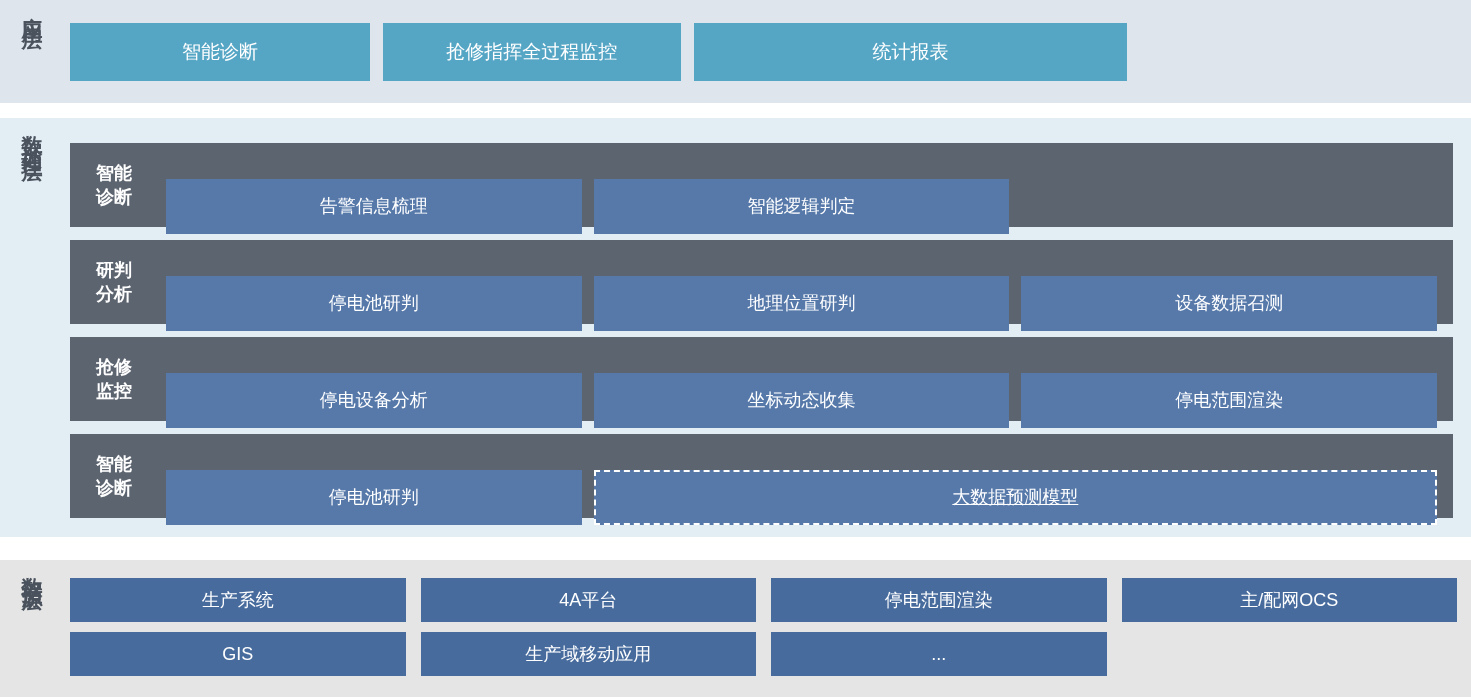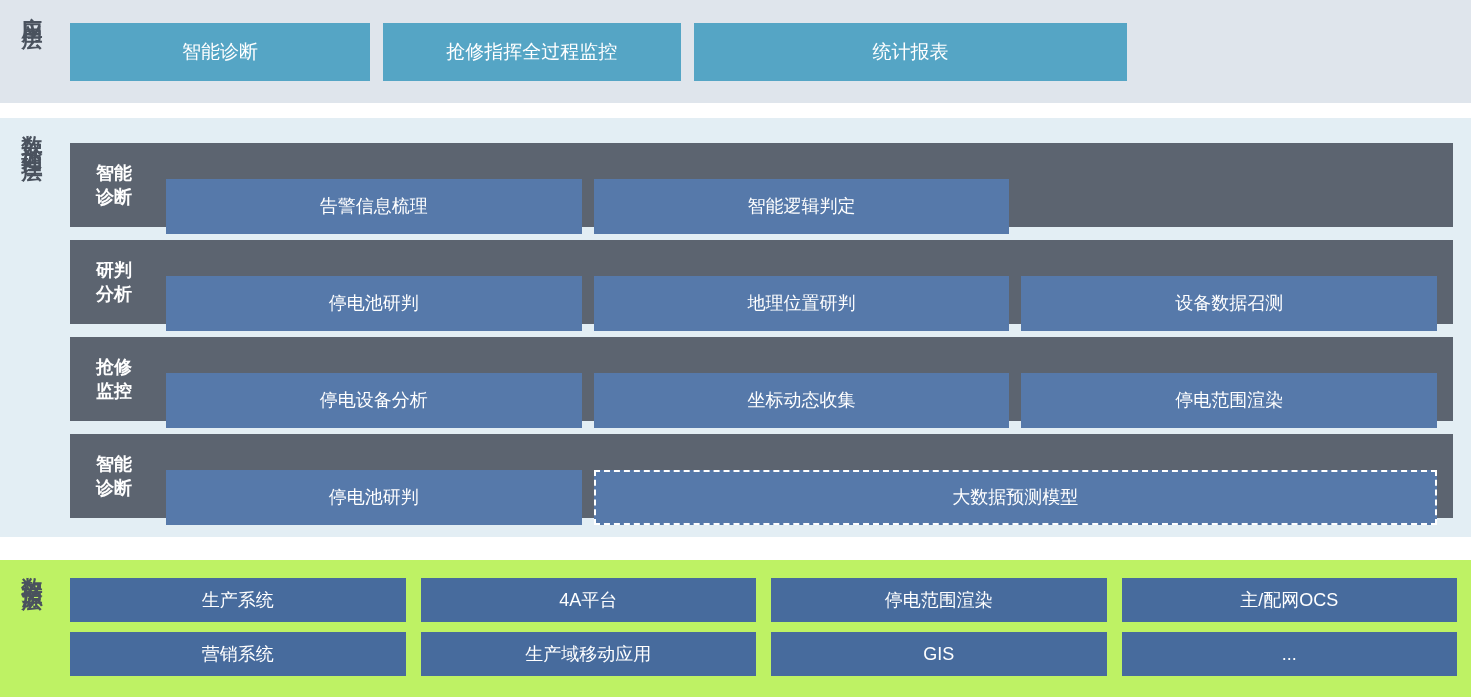--- a/index.html
+++ b/index.html
@@ -9,21 +9,21 @@
     font-family:"Liberation Sans","DejaVu Sans",sans-serif;
     position:relative;
     overflow:hidden;
   }
   .canvas{position:absolute;inset:0;text-align:center;}
 
   
   .band{position:absolute;left:0;right:0;}
   .band-app{top:0;height:103px;background:#dfe5ec;}
   .band-mid{top:118px;height:419px;background:#e3eef4;}
-  .band-src{top:560px;height:137px;background:#bef264;}
+  .band-src{top:560px;height:137px;background:#e5e5e5;}
 
   
   .side-label{
     position:absolute;left:18px;top:0;bottom:0;
     display:flex;align-items:center;
     writing-mode:vertical-rl;text-orientation:upright;
     font-weight:bold;color:#4a525e;font-size:21px;
     letter-spacing:7px;
   }
   .band-src .side-label{letter-spacing:5px;}
@@ -59,20 +59,21 @@
     flex:1;display:grid;grid-template-columns:repeat(3,1fr);gap:12px;margin-top:42px;
   }
   .p-box{
     height:55px;background:#5679aa;color:#ffffff;
     display:flex;align-items:center;justify-content:center;
     font-size:18px;box-sizing:border-box;
   }
   .p-box.dashed{
     grid-column:span 2;
     border:2px dashed #ffffff;
+    text-decoration:underline;
   }
 
   
   .src-grid{
     position:absolute;left:70px;right:14px;top:18px;
     display:grid;grid-template-columns:repeat(4,1fr);
     gap:10px 15px;
   }
   .src-box{
     height:44px;background:#476b9d;color:#ffffff;
@@ -135,20 +136,19 @@
     </div>
   </section>
 
   <section class="band band-src">
     <div class="side-label">数据源层</div>
     <div class="src-grid">
       <div class="src-box">生产系统</div>
       <div class="src-box">4A平台</div>
       <div class="src-box">停电范围渲染</div>
       <div class="src-box">主/配网OCS</div>
-      <div class="src-box">营销系统</div>
+      <div class="src-box">GIS</div>
       <div class="src-box">生产域移动应用</div>
-      <div class="src-box">GIS</div>
       <div class="src-box">...</div>
     </div>
   </section>
 
 </div>
 
 </body></html>

